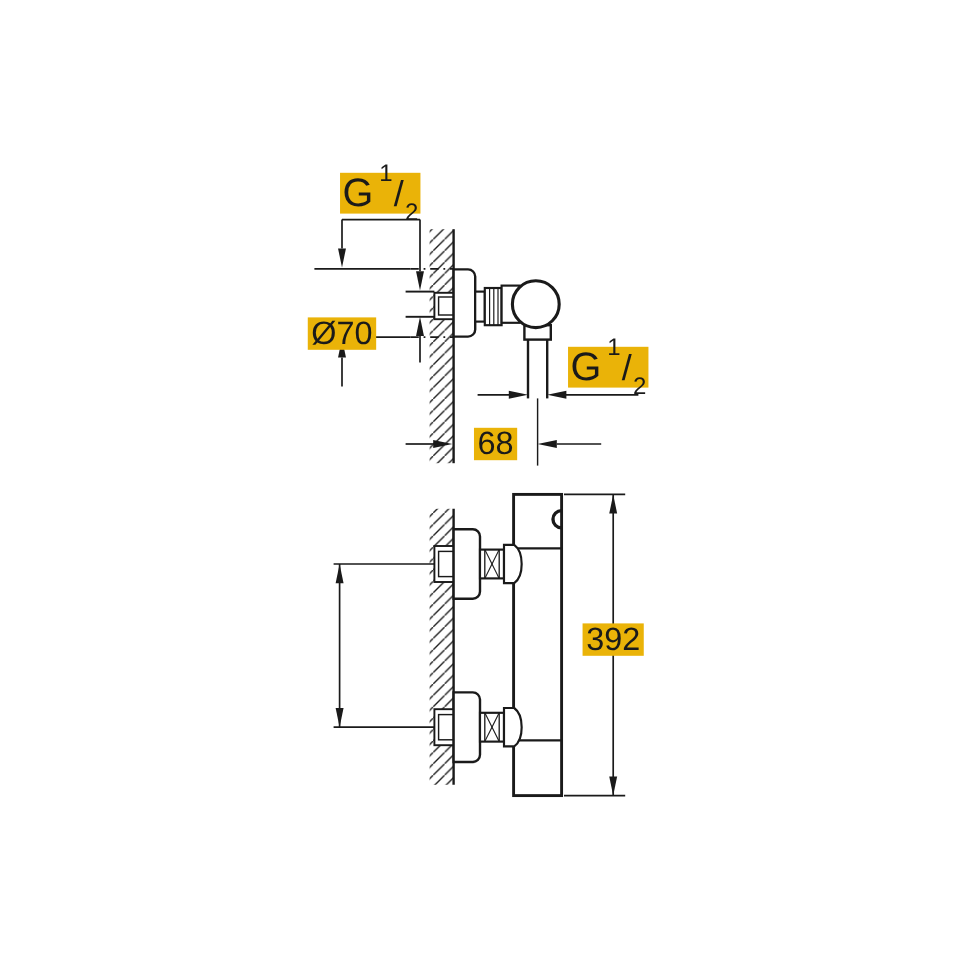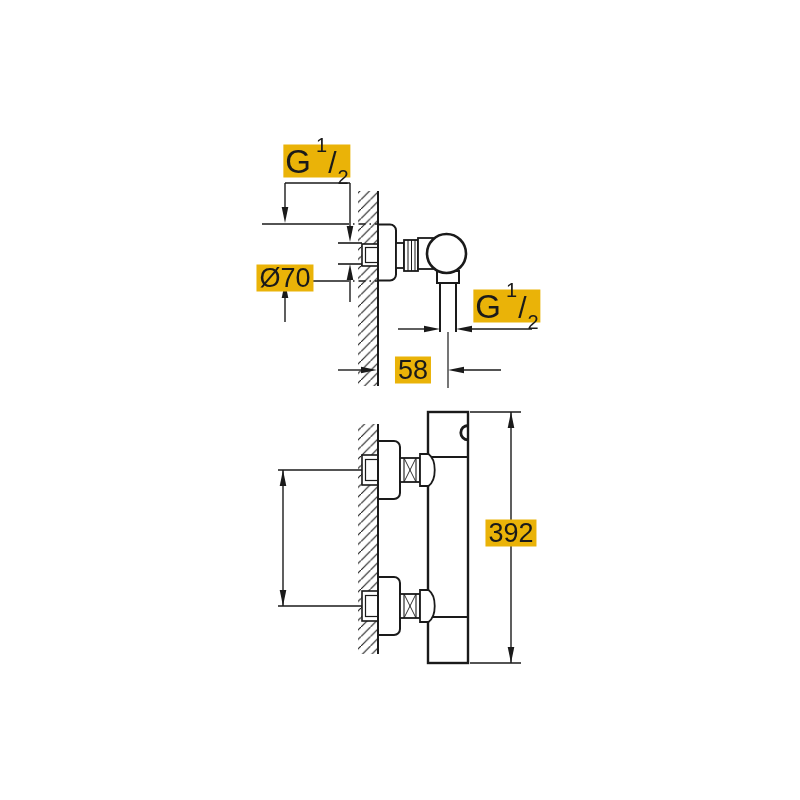--- a/index.html
+++ b/index.html
@@ -132,18 +132,18 @@
 <div class="label g-label" style="left:317px;top:161px;">
   <span>G</span><sup>1</sup><span class="slash">/</span><sub>2</sub>
 </div>
 
 <div class="label" style="left:285px;top:254px;margin-top:24px;">Ø70</div>
 
 <div class="label g-label" style="left:507px;top:306px;">
   <span>G</span><sup>1</sup><span class="slash">/</span><sub>2</sub>
 </div>
 
-<div class="label" style="left:413px;top:370px;">58</div>
+<div class="label" style="left:413px;top:370px;">68</div>
 
 
 <div class="label" style="left:511px;top:533px;">392</div>
 
 </div>
 
 </body></html>

